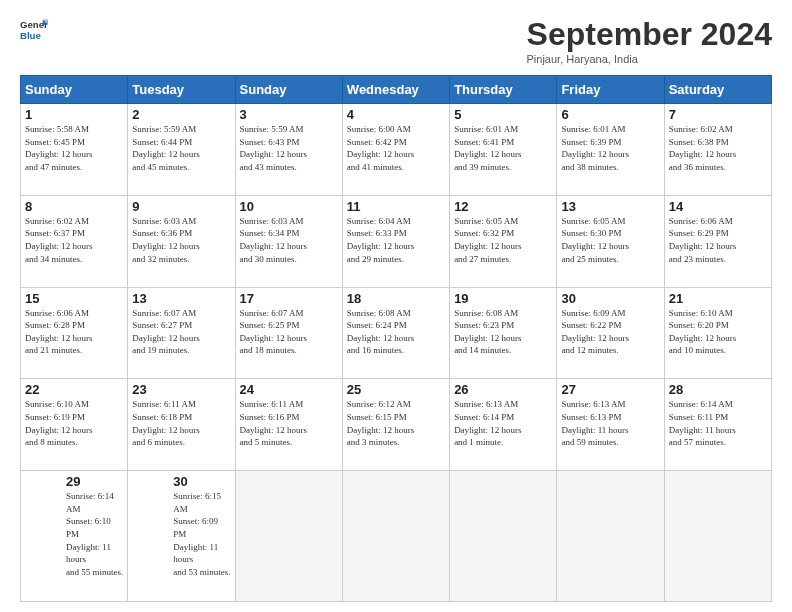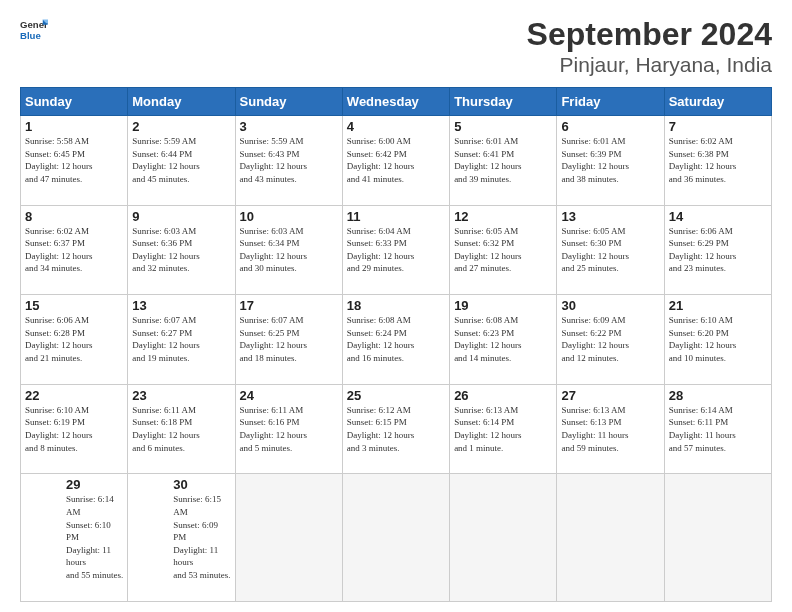--- a/index.html
+++ b/index.html
@@ -26,29 +26,29 @@
     .logo {
       display: flex;
       align-items: center;
       gap: 4px;
     }
     .logo-icon {
       width: 28px;
       height: 28px;
     }
     .title-block {
-      text-align: right;
+      text-align: left;
     }
     .month-title {
       font-size: 32px;
       font-weight: bold;
       color: #333;
     }
     .location {
-      font-size: 21px;
+      font-size: 11px;
       color: #555;
     }
     .calendar {
       flex: 1;
       border: 1px solid #ccc;
       border-collapse: collapse;
       width: 100%;
       table-layout: fixed;
     }
     .calendar th {
@@ -109,21 +109,21 @@
     <div class="title-block">
       <div class="month-title">September 2024</div>
       <div class="location">Pinjaur, Haryana, India</div>
     </div>
   </div>
 
   <table class="calendar">
     <thead>
       <tr>
         <th>Sunday</th>
-        <th>Monday</th>
+        <th>Tuesday</th>
         <th>Sunday</th>
         <th>Wednesday</th>
         <th>Thursday</th>
         <th>Friday</th>
         <th>Saturday</th>
       </tr>
     </thead>
     <tbody id="calendar-body">
     <tr class="week-row ">
           <td>

